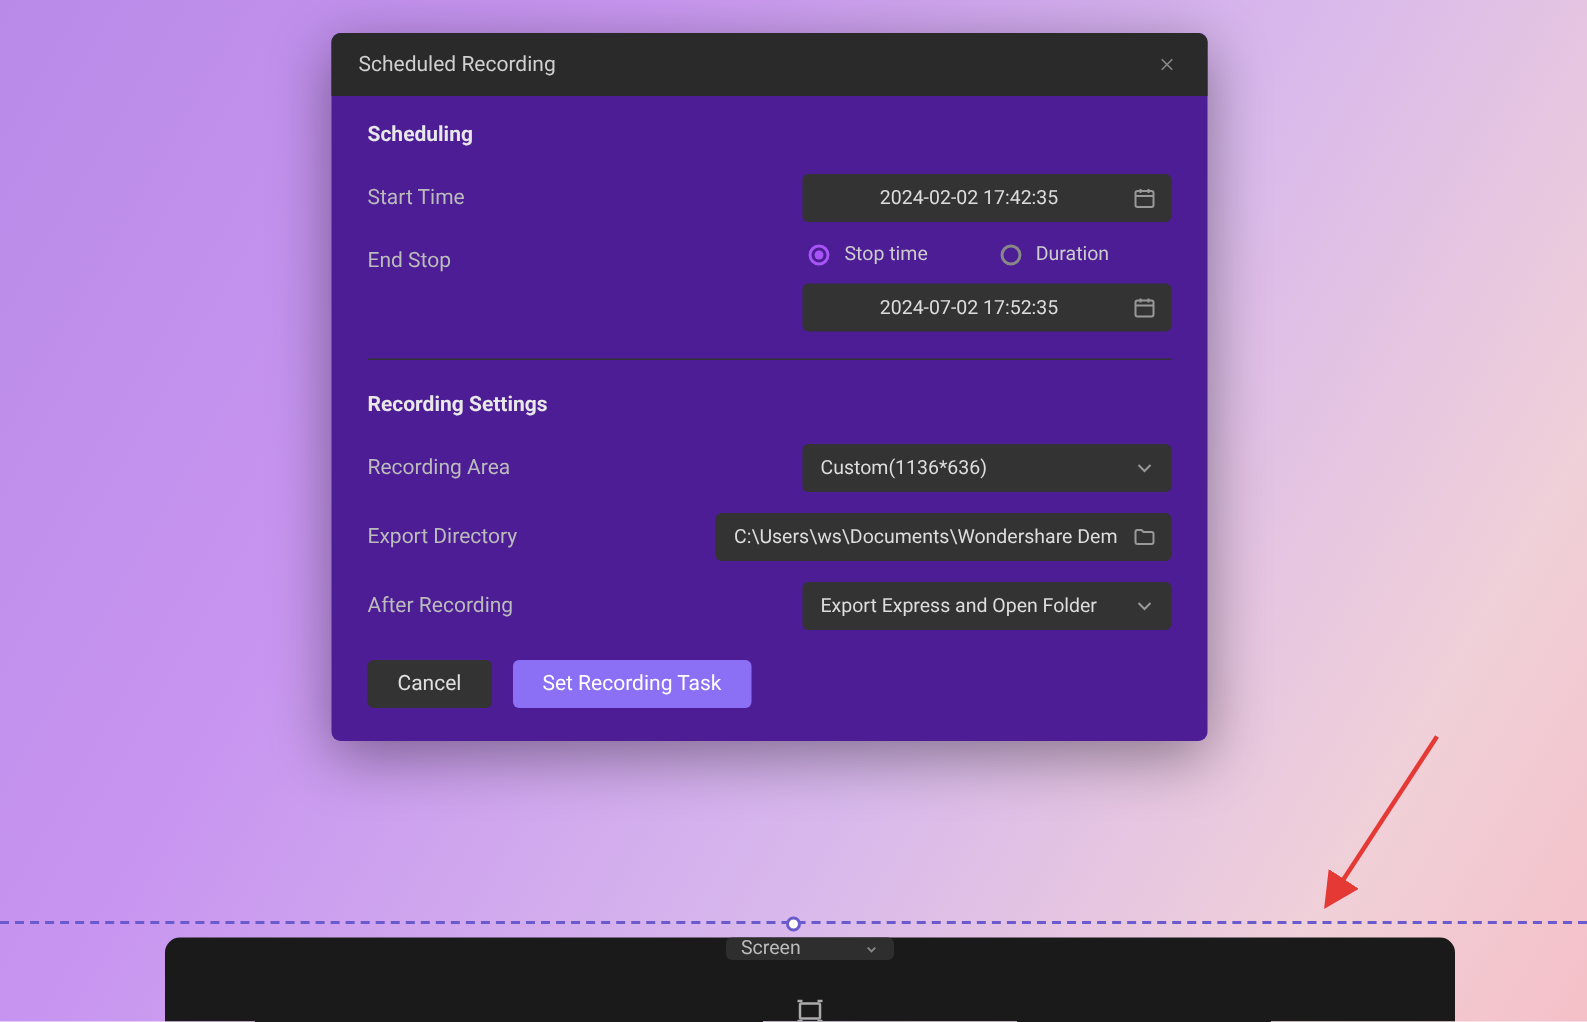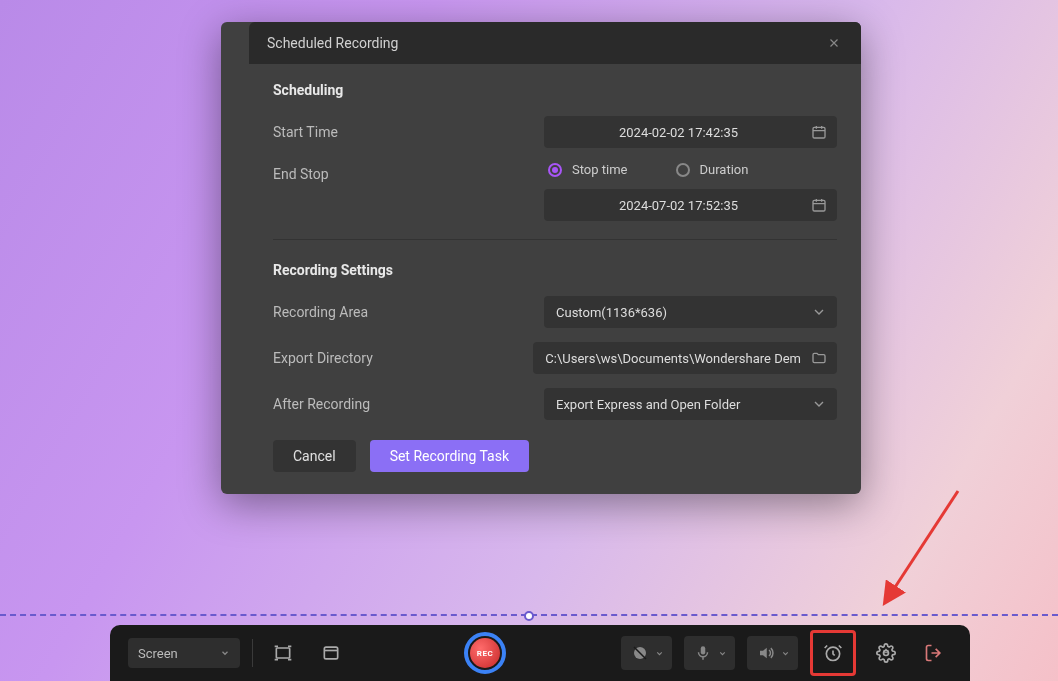--- a/index.html
+++ b/index.html
@@ -9,26 +9,25 @@
   background: linear-gradient(120deg, #b98ae8 0%, #c896f0 30%, #d8b8ec 60%, #f0d0d8 85%, #f5c0c8 100%);
   position: relative;
   overflow: hidden;
 }
 
 
 .dialog {
   position: absolute;
   left: 221px;
   top: 22px;
-  width: 640px;
-  background: #404040;
+  width: 584px;
+  background: #4c1d95;
   border-radius: 6px;
   color: #e0e0e0;
   box-shadow: 0 10px 40px rgba(0,0,0,0.4);
-  padding-left: 28px;
 }
 .dialog-header {
   display: flex;
   justify-content: space-between;
   align-items: center;
   padding: 12px 18px;
   background: #2a2a2a;
   border-radius: 6px 6px 0 0;
 }
 .dialog-title { font-size: 14px; color: #d0d0d0; }
@@ -43,20 +42,21 @@
 .dialog-body {
   padding: 18px 24px 22px 24px;
 }
 .empty-msg { font-size: 14px; color: #ccc; margin-bottom: 22px; }
 .section-heading { font-size: 14px; font-weight: 700; color: #e8e8e8; margin-bottom: 18px; }
 
 .form-row {
   display: flex;
   align-items: center;
   margin-bottom: 14px;
+  gap: 19px;
 }
 .form-label {
   width: 271px;
   font-size: 14px;
   color: #bbb;
 }
 .form-control {
   flex: 1;
   position: relative;
 }
@@ -151,20 +151,21 @@
   left: 110px;
   bottom: 0;
   width: 860px;
   height: 56px;
   background: #1a1a1a;
   border-radius: 10px 10px 0 0;
   display: flex;
   align-items: center;
   padding: 0 18px;
   gap: 12px;
+  flex-direction: column;
 }
 .mode-select {
   width: 112px; height: 30px;
   background: #2e2e2e;
   border-radius: 4px;
   display: flex; align-items: center; justify-content: space-between;
   padding: 0 10px;
   font-size: 13px; color: #bbb;
   cursor: pointer;
 }

